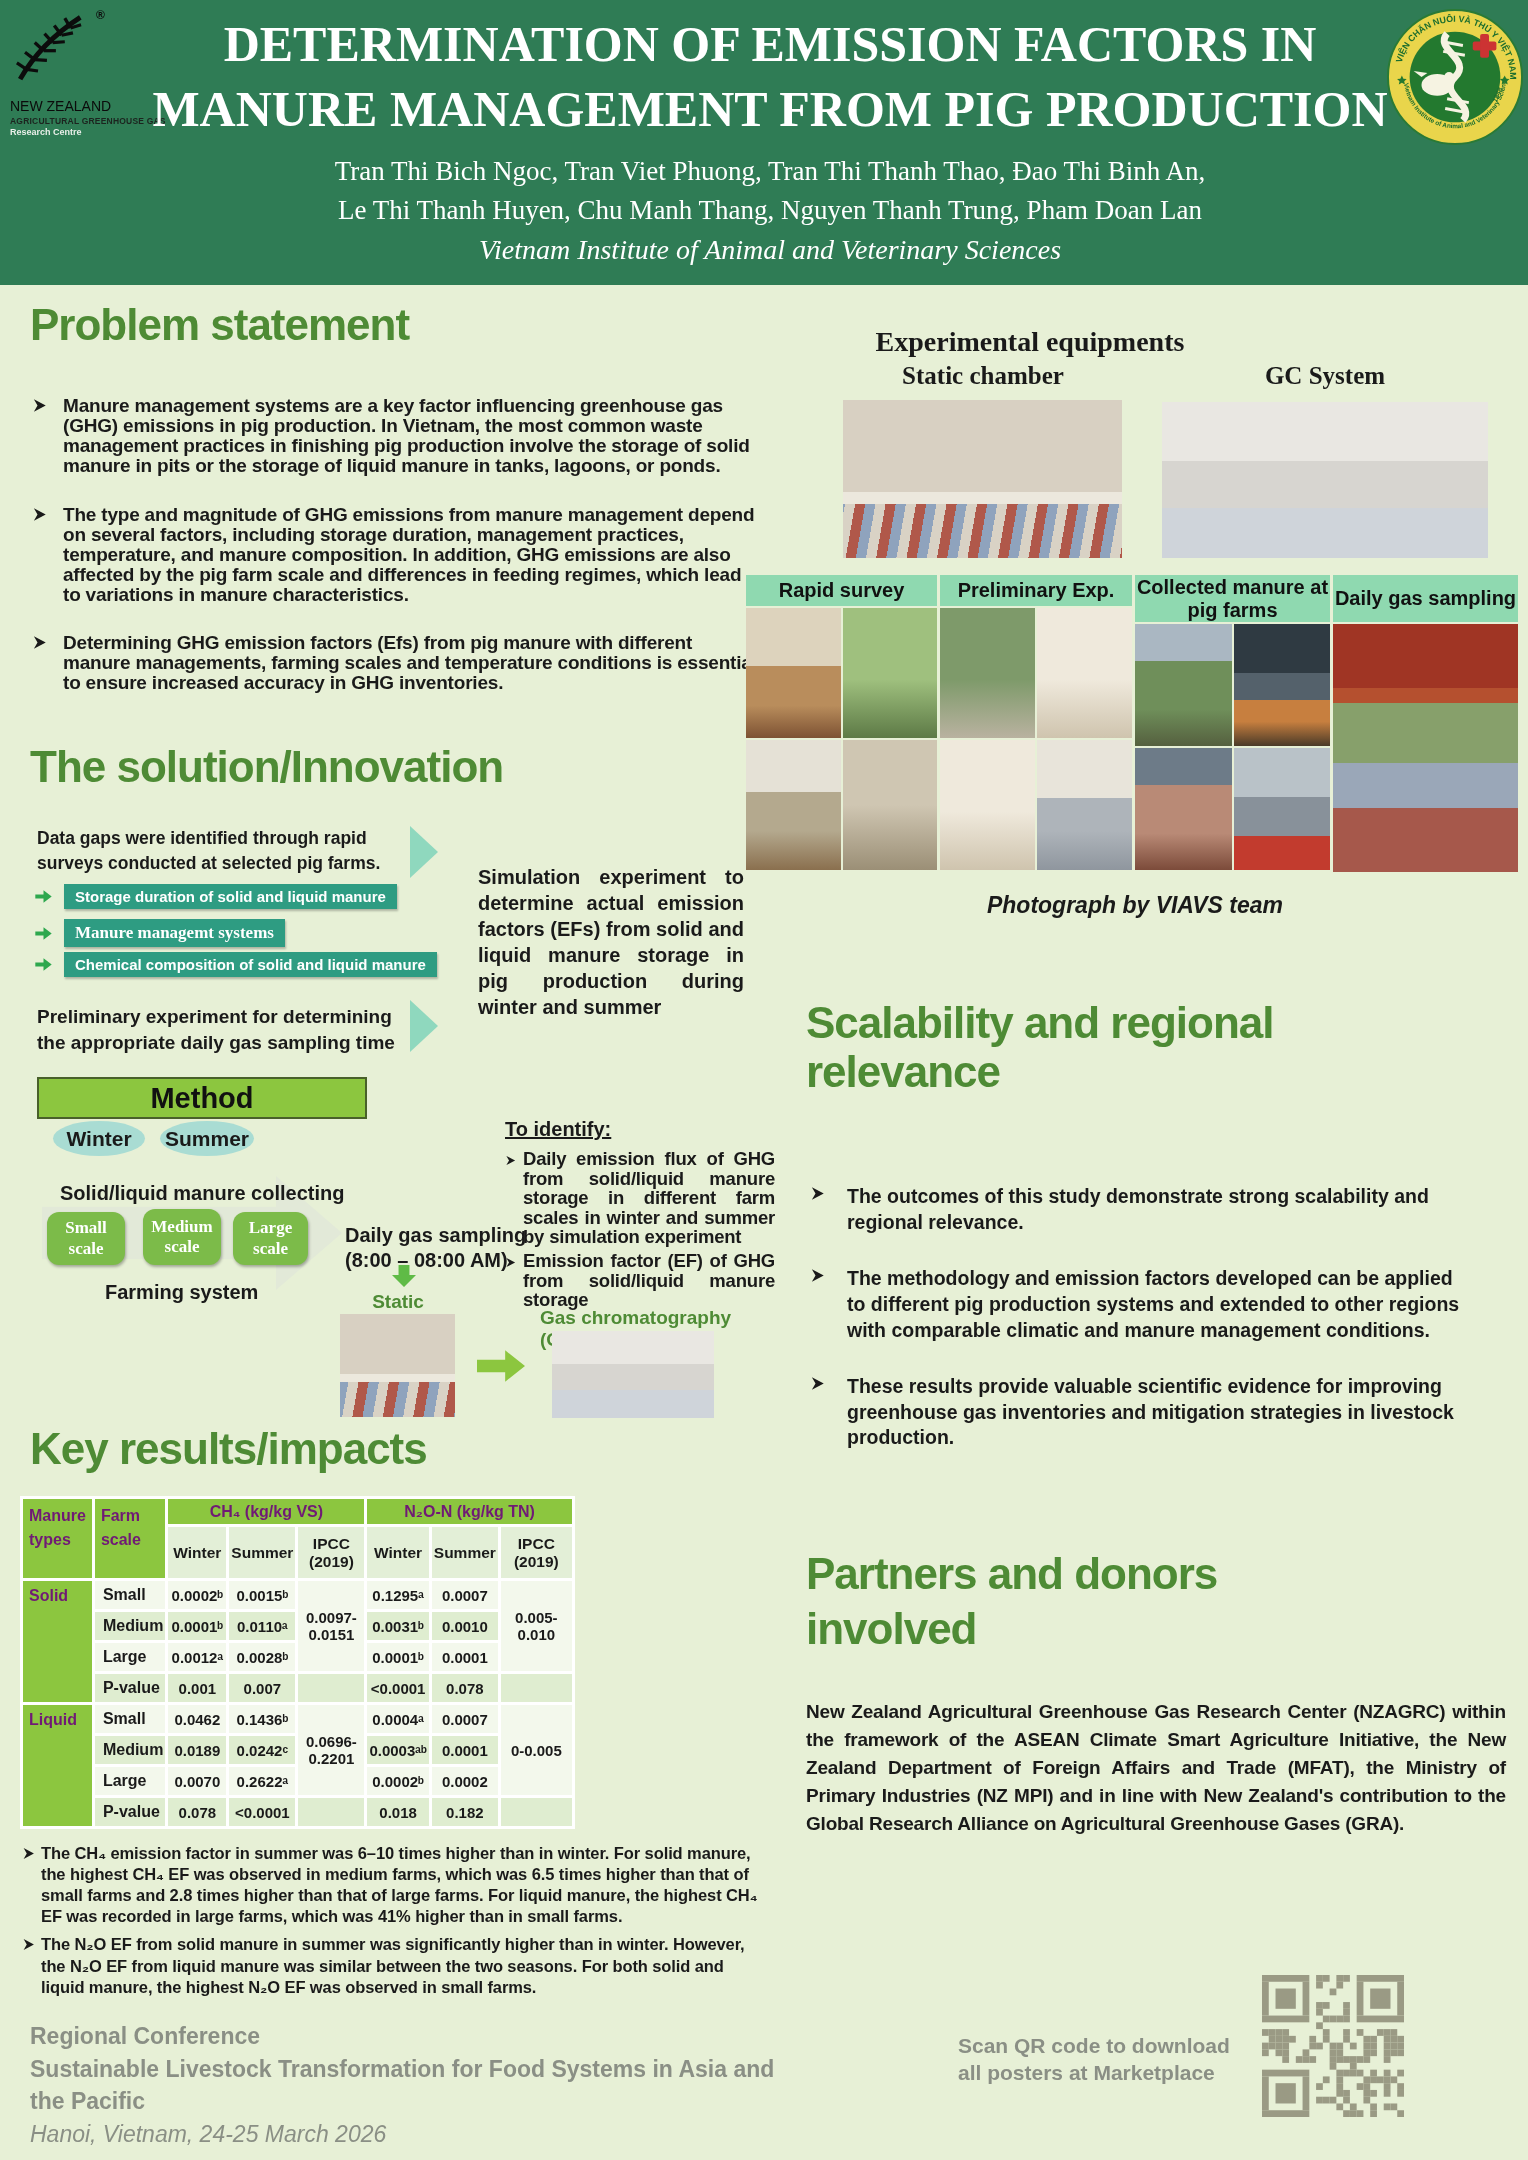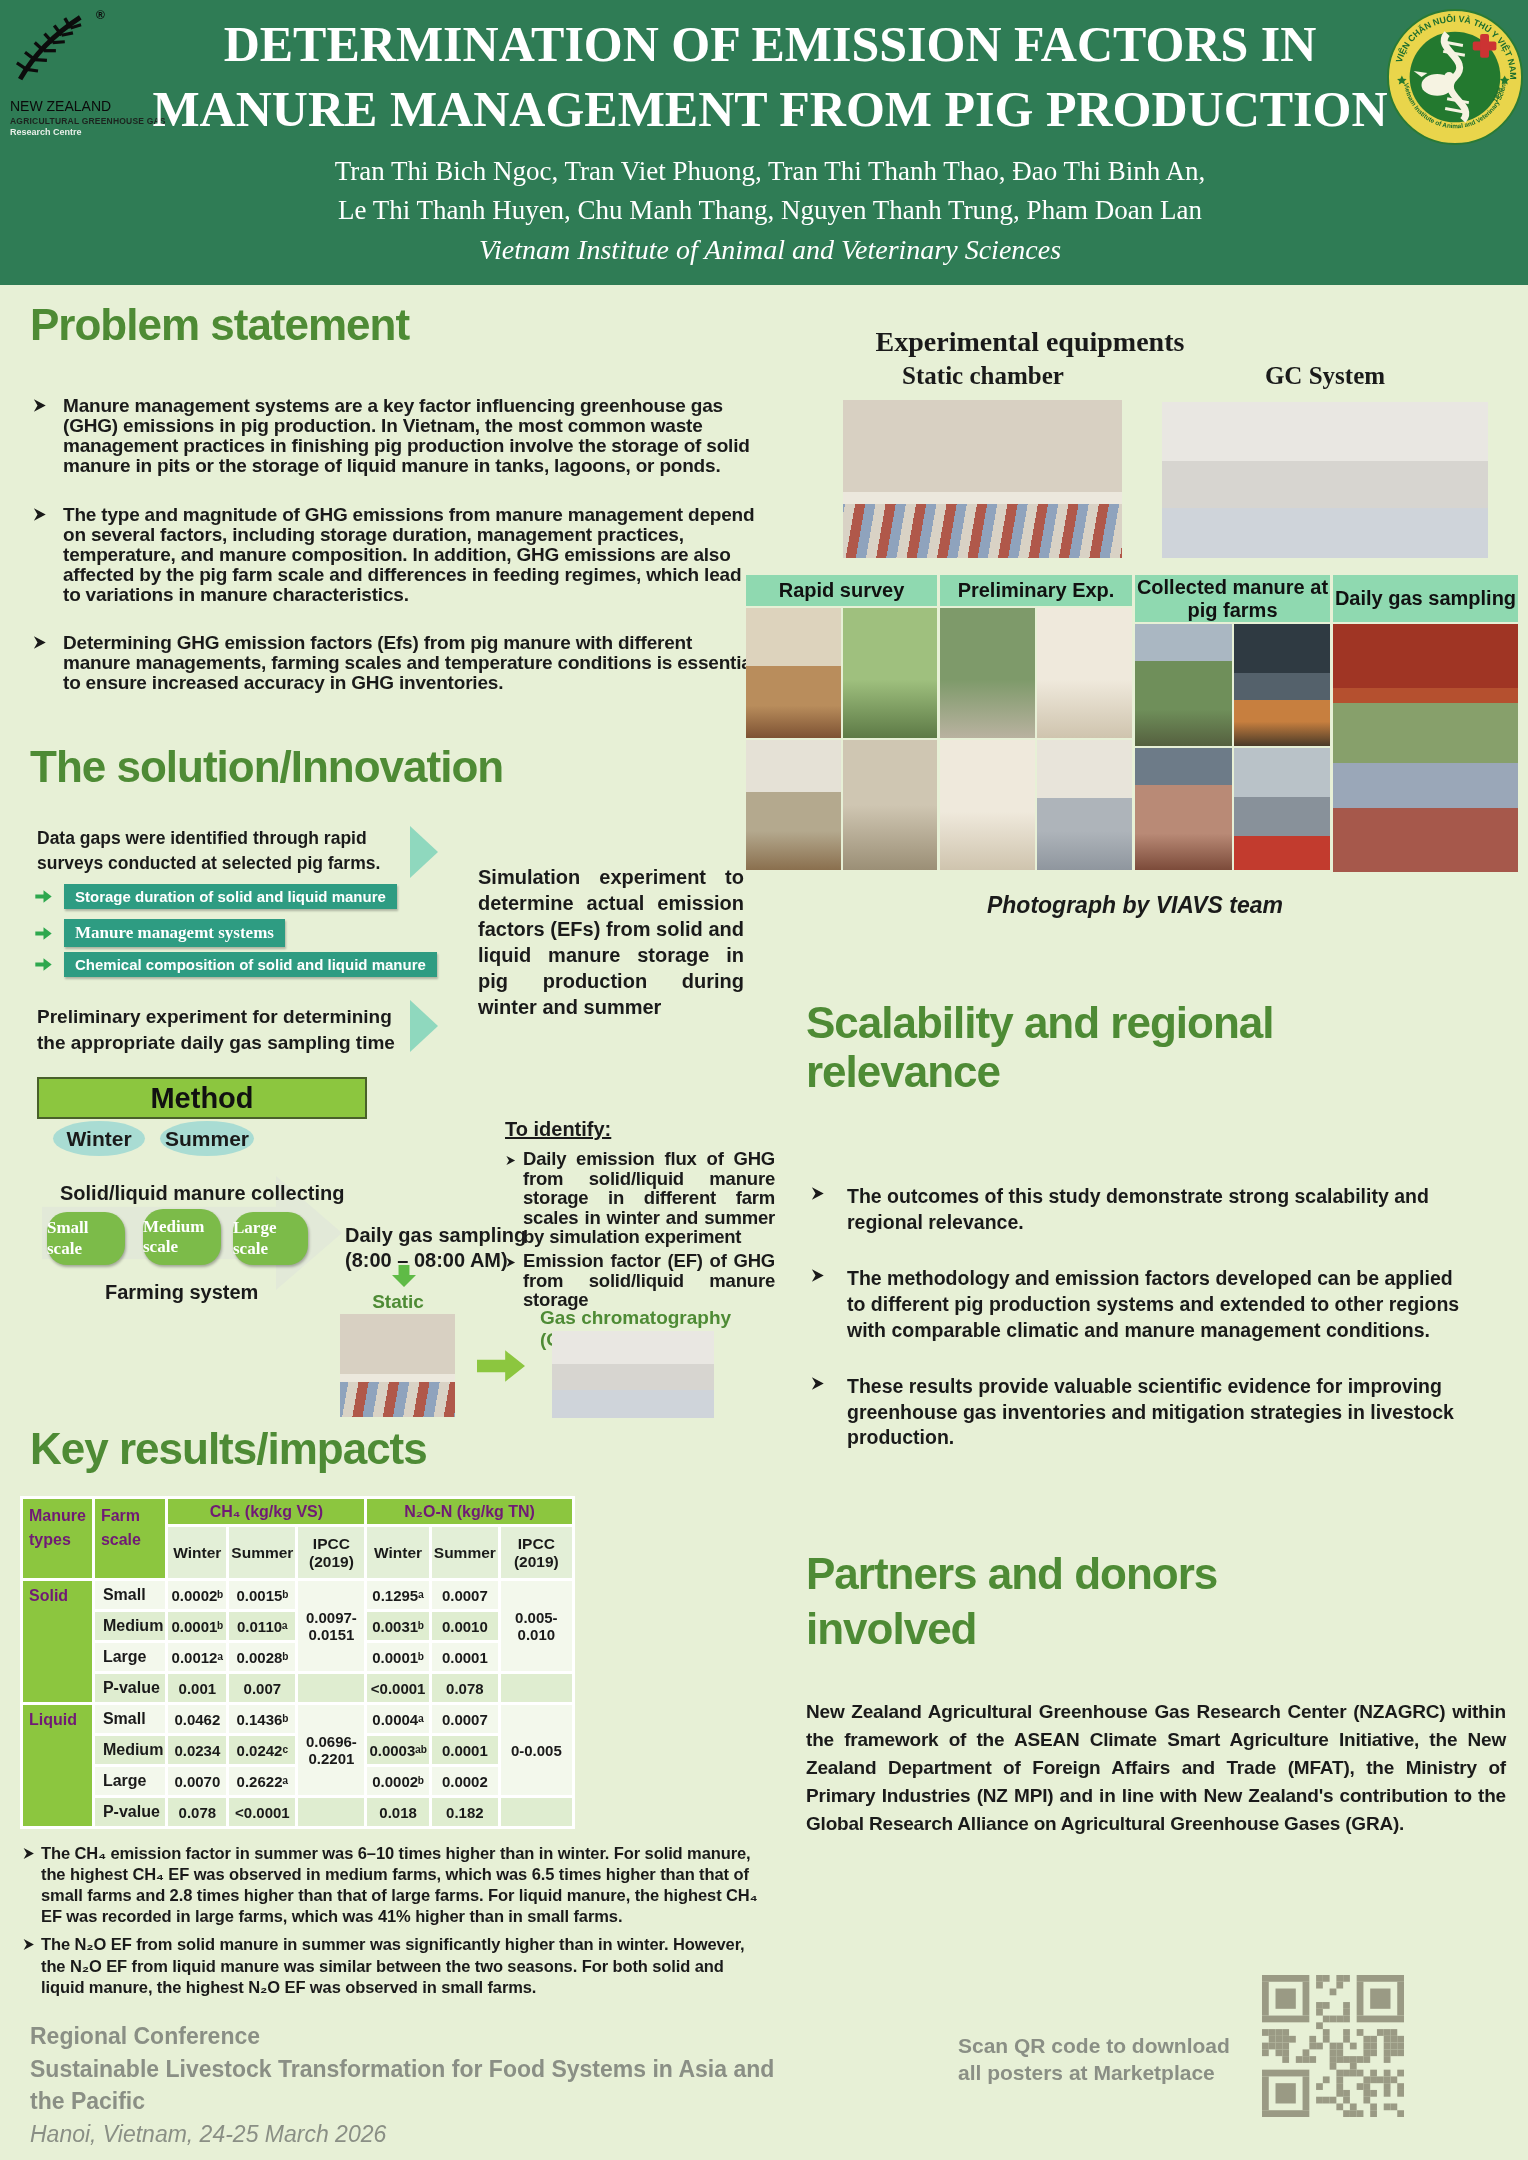--- a/index.html
+++ b/index.html
@@ -57,23 +57,23 @@
 
   
   #method-box{left:37px;top:1077px;width:326px;height:38px;background:var(--bright-green);
               border:2px solid #49602a;text-align:center;line-height:38px;font-weight:bold;font-size:29px;color:#111;}
   .season{position:absolute;top:1121px;height:35px;background:var(--season-ellipse);border-radius:50%;
           font-weight:bold;font-size:21px;display:flex;align-items:center;justify-content:center;}
   #season-winter{left:53px;width:92px;} #season-summer{left:160px;width:94px;}
   #collecting-label{left:60px;top:1182px;font-weight:bold;font-size:20px;}
   #gray-arrow{left:42px;top:1176px;width:300px;height:114px;background:#E2E9D8;
               clip-path:polygon(0 27%,78% 27%,78% 0,100% 50%,78% 100%,78% 73%,0 73%);}
-  .scalebox{position:absolute;width:78px;height:53px;background:var(--scale-box-green);border-radius:20px;
+  .scalebox{position:absolute;width:78px;height:53px;background:var(--scale-box-green);border-radius:12px;
             color:#fff;font-family:var(--serif);font-weight:bold;font-size:17px;line-height:1.2;
-            display:flex;align-items:center;justify-content:center;text-align:left;
+            display:flex;align-items:center;justify-content:center;text-align:center;
             box-shadow:1px 2px 3px rgba(0,0,0,.3);}
   #scale-small{left:47px;top:1212px;} #scale-medium{left:143px;top:1209px;height:56px;} #scale-large{left:233px;top:1212px;width:75px;}
   #farming-label{left:105px;top:1281px;font-weight:bold;font-size:20px;}
   #sampling-label{left:345px;top:1223px;width:186px;font-weight:bold;font-size:20px;line-height:1.25;}
   #static-label-m{left:338px;top:1291px;width:120px;text-align:center;color:var(--section-green);font-weight:bold;font-size:19px;}
   #static-photo-m{left:340px;top:1314px;width:115px;height:103px;}
   #gc-label-m{left:540px;top:1307px;width:200px;color:var(--section-green);font-weight:bold;font-size:19px;}
   #gc-photo-m{left:552px;top:1331px;width:162px;height:87px;}
   #down-arrow{left:392px;top:1265px;} #right-arrow{left:477px;top:1350px;}
 
@@ -390,21 +390,21 @@
         <td class="scale">Small</td>
         <td>0.0462</td>
         <td>0.1436ᵇ</td>
         <td rowspan="3" class="ipcc">0.0696-0.2201</td>
         <td>0.0004ᵃ</td>
         <td>0.0007</td>
         <td rowspan="3" class="ipcc">0-0.005</td>
       </tr>
       <tr class="dr dk">
         <td class="scale">Medium</td>
-        <td>0.0234</td>
+        <td>0.0189</td>
         <td>0.0242ᶜ</td>
         <td>0.0003ᵃᵇ</td>
         <td>0.0001</td>
       </tr>
       <tr class="dr lt">
         <td class="scale">Large</td>
         <td>0.0070</td>
         <td>0.2622ᵃ</td>
         <td>0.0002ᵇ</td>
         <td>0.0002</td>

